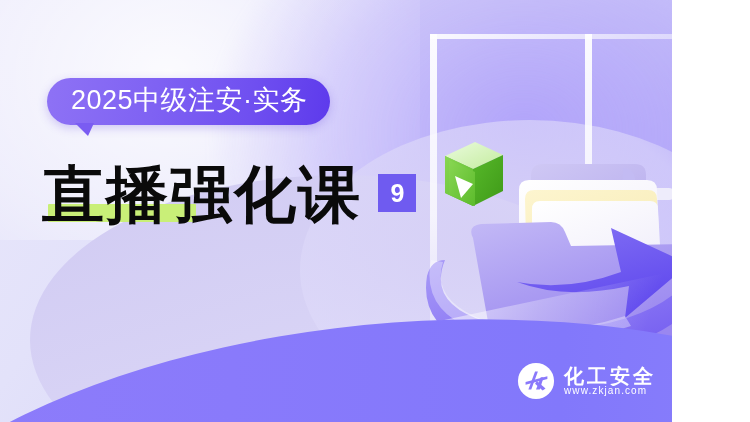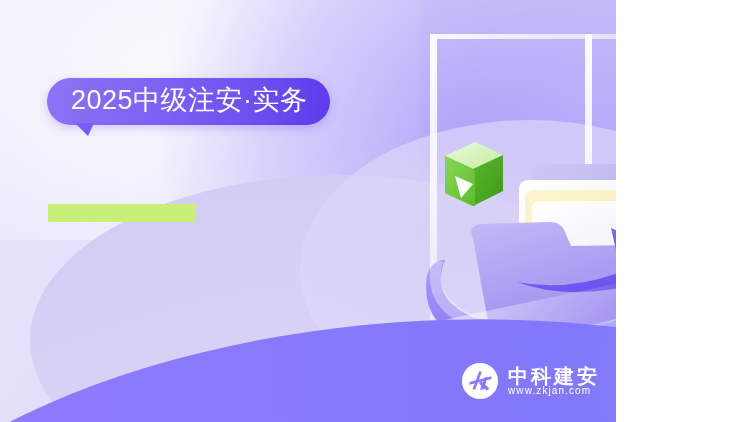--- a/index.html
+++ b/index.html
@@ -1,18 +1,18 @@
 <!DOCTYPE html>
 <html><head>
 <meta charset="utf-8">
 <style>
   html,body{margin:0;padding:0;background:#fff;}
   #banner{
     position:relative;
-    width:616px;height:422px;
+    width:672px;height:422px;
     overflow:hidden;
     font-family:"Liberation Sans","DejaVu Sans",sans-serif;
     background:linear-gradient(125deg,#e9e7fb 0%,#e3e2fa 28%,#dcdaf8 50%,#cdc9f8 72%,#b1a4fb 100%);
   }
 
   
   .bg-soft-right{
     position:absolute;right:-60px;top:-120px;width:520px;height:420px;
     background:radial-gradient(ellipse at 60% 60%, rgba(150,128,252,.55) 0%, rgba(160,140,252,.30) 45%, rgba(190,180,253,0) 72%);
     filter:blur(6px);
@@ -214,29 +214,33 @@
     <div class="pill">
       <span class="pill-text">2025中级注安·实务</span>
       <span class="pill-tail"></span>
     </div>
   </div>
 
   <div class="headline">
     <div class="hl-row">
       <span class="hl-hi"></span>
     </div>
+    <div class="hl-row">
+      <span class="hl-text hl-inline">直播强化课</span>
+      <span class="badge">9</span>
+    </div>
   </div>
 
   <div class="logo">
     <svg class="logo-mark" viewBox="0 0 40 40">
       <circle cx="20" cy="20" r="19" fill="#ffffff"></circle>
       <path d="M12,29 L19,10 L22,10 L15,29 Z" fill="#8a79fb"></path>
       <path d="M20,29 L25,16 L28,16 L24,29 Z" fill="#8a79fb"></path>
       <path d="M9,21 L32,15 L32,18 L9,24 Z" fill="#8a79fb"></path>
       <path d="M21,20 L30,28 L27,30 L19,23 Z" fill="#8a79fb"></path>
     </svg>
     <span class="logo-txt">
-      <span class="logo-name">中科建安</span>
+      <span class="logo-name">化工安全</span>
       <span class="logo-url">www.zkjan.com</span>
     </span>
   </div>
 
 </div>
 
 </body></html>

